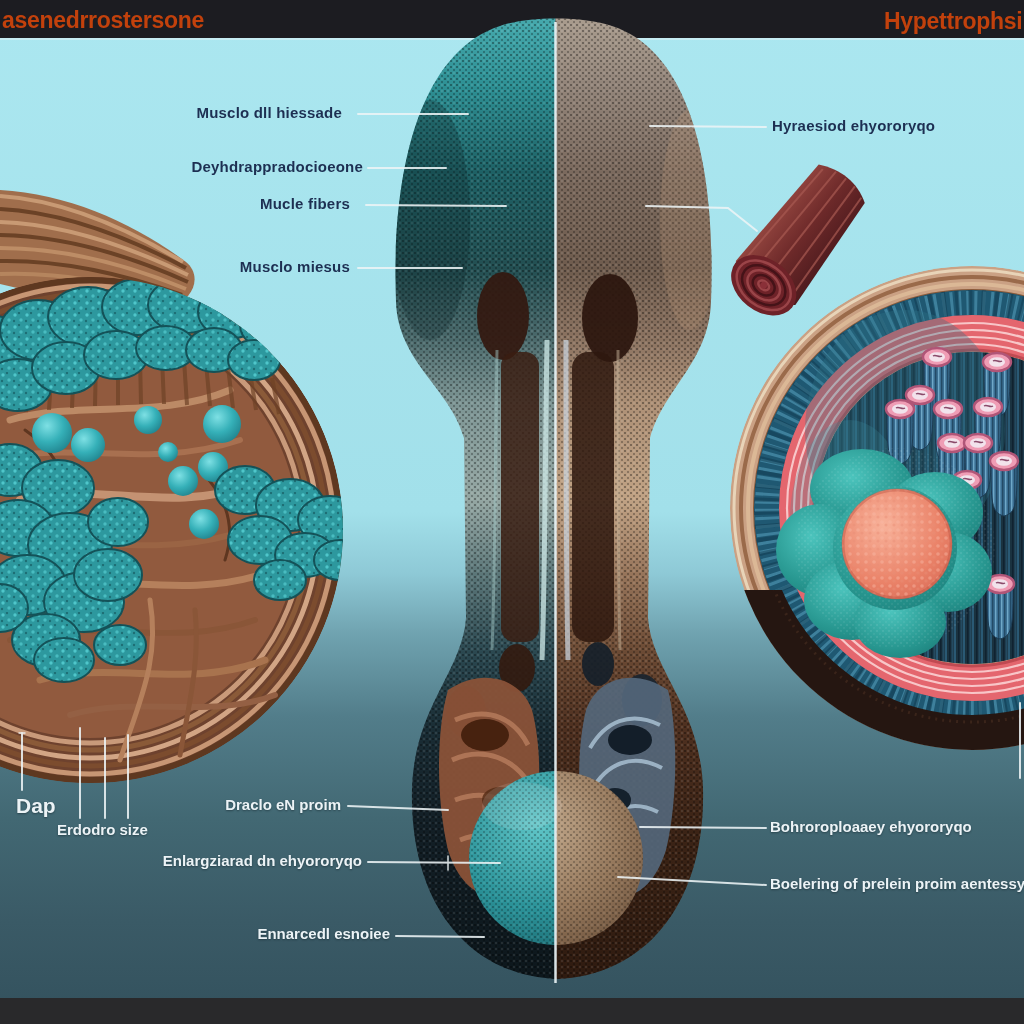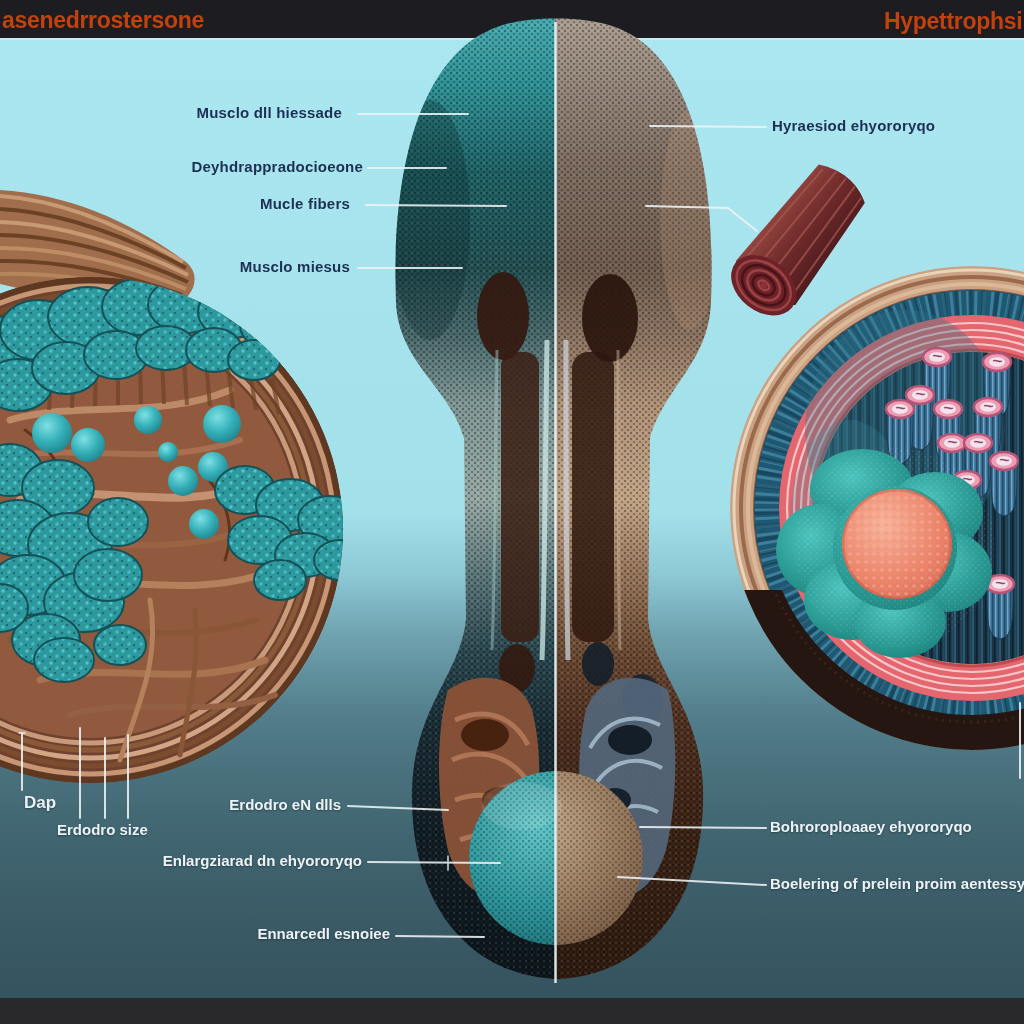--- a/index.html
+++ b/index.html
@@ -407,21 +407,21 @@
 <div class="bar-title" style="left:2px;top:7px">asenedrrostersone</div>
 <div class="bar-title" style="left:884px;top:8px">Hypettrophsi</div>
 
 <div class="lbl dk" style="right:682px;top:105px">Musclo dll hiessade</div>
 <div class="lbl dk" style="right:661px;top:159px">Deyhdrappradocioeone</div>
 <div class="lbl dk" style="right:674px;top:196px">Mucle fibers</div>
 <div class="lbl dk" style="right:674px;top:259px">Musclo miesus</div>
 
 <div class="lbl dk" style="left:772px;top:118px">Hyraesiod ehyororyqo</div>
 
-<div class="lbl lt" style="left:24px;top:794px;font-size:17px">Dap</div>
+<div class="lbl lt" style="left:16px;top:794px;font-size:21px">Dap</div>
 <div class="lbl lt" style="left:57px;top:822px">Erdodro size</div>
 
-<div class="lbl lt" style="right:683px;top:797px">Erdodro eN dlls</div>
+<div class="lbl lt" style="right:683px;top:797px">Draclo eN proim</div>
 <div class="lbl lt" style="right:662px;top:853px">Enlargziarad dn ehyororyqo</div>
 <div class="lbl lt" style="right:634px;top:926px">Ennarcedl esnoiee</div>
 
 <div class="lbl lt" style="left:770px;top:819px">Bohroroploaaey ehyororyqo</div>
 <div class="lbl lt" style="left:770px;top:876px">Boelering of prelein proim aentessy</div>
 
 </body></html>

